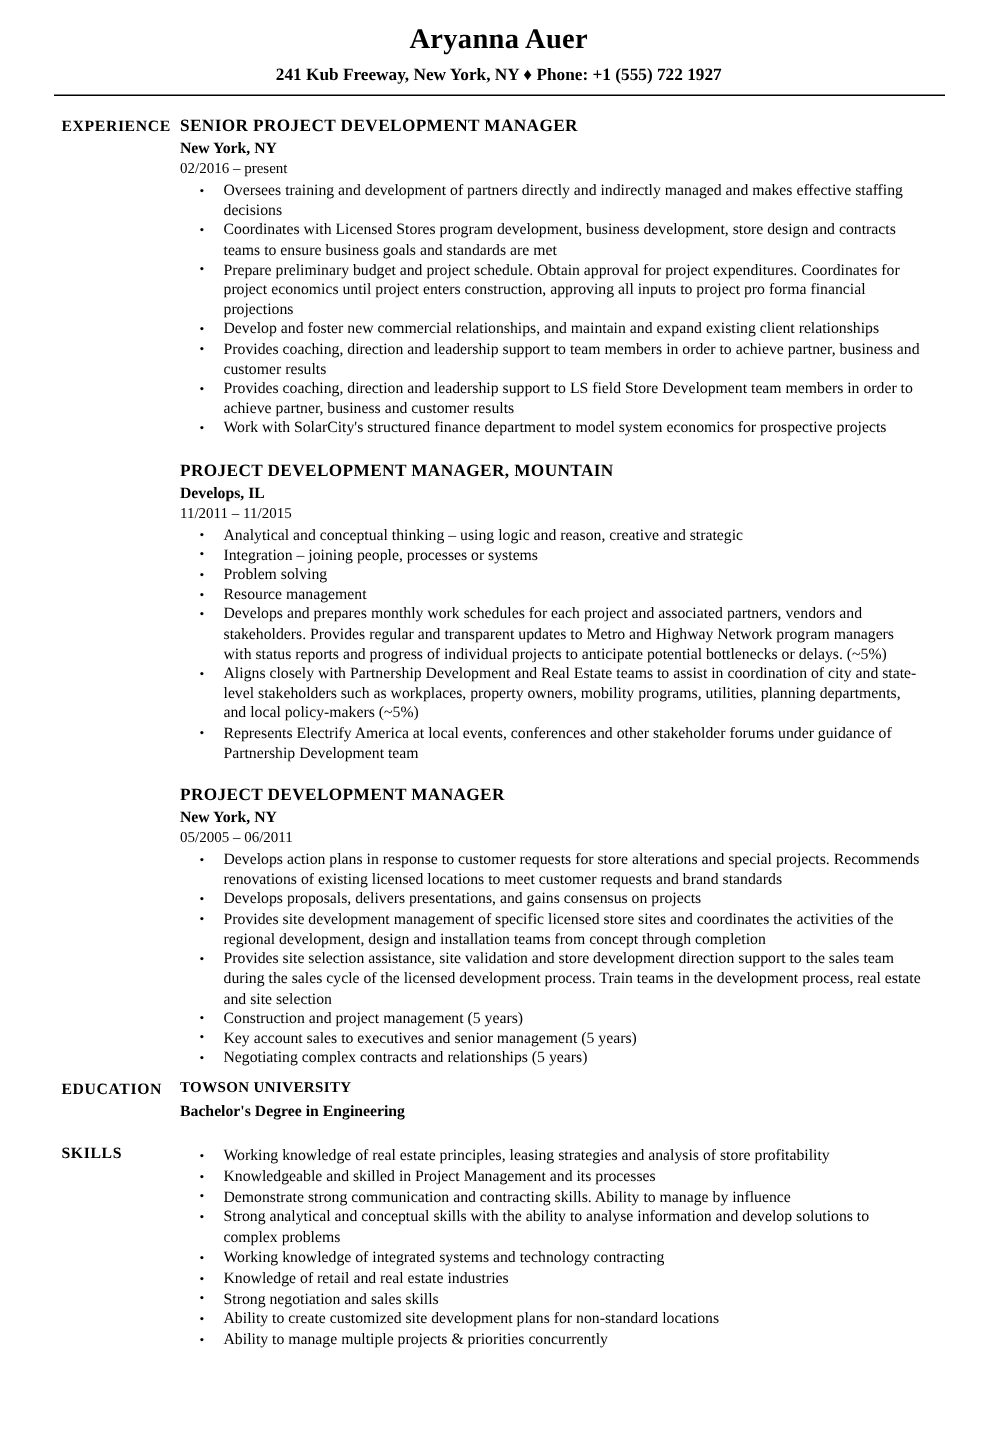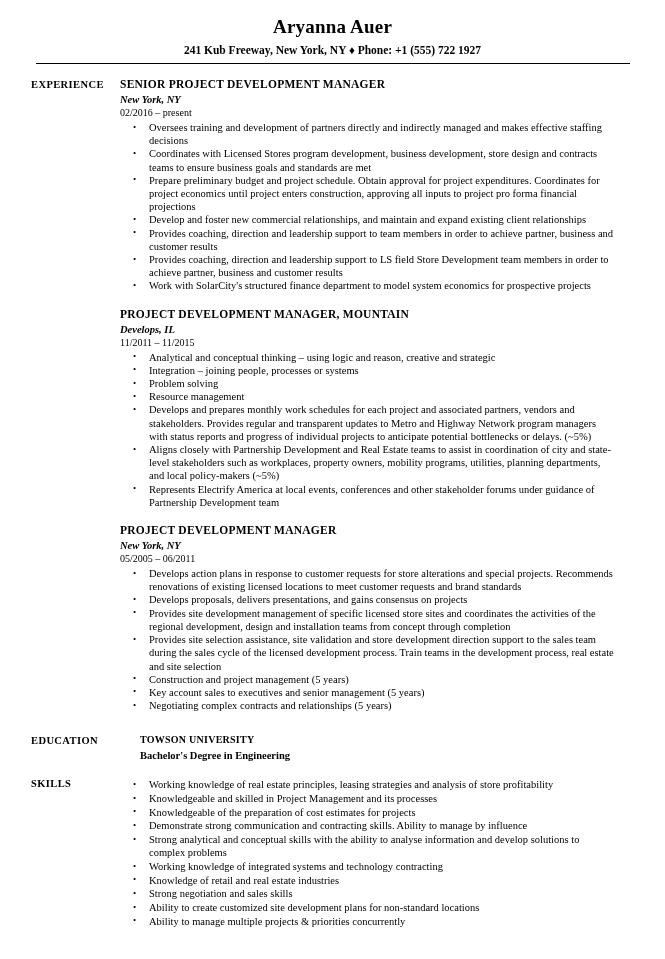--- a/index.html
+++ b/index.html
@@ -55,21 +55,21 @@
     align-items: flex-start;
     width: 665px;
     box-sizing: border-box;
   }
   .section + .section { margin-top: 13px; }
 
   .sec-label {
     width: 120px;
     min-width: 120px;
     box-sizing: border-box;
-    padding-left: 31px;
+    padding-left: 41px;
     font-size: 10.5px;
     font-weight: bold;
     letter-spacing: 0.4px;
     line-height: 13px;
     padding-top: 1px;
   }
   .sec-body {
     width: 512px;
     box-sizing: border-box;
     padding-right: 18px;
@@ -81,21 +81,20 @@
     font-size: 11.5px;
     font-weight: bold;
     letter-spacing: 0.25px;
     line-height: 14px;
   }
   .job-loc {
     font-size: 10.5px;
     font-weight: bold;
     line-height: 13px;
     margin-top: 2px;
-    font-style: italic;
   }
   .job-dates {
     font-size: 10px;
     line-height: 12px;
     margin-top: 1px;
   }
 
   ul.bullets {
     list-style: none;
     margin: 2px 0 0 0;
@@ -127,21 +126,21 @@
   }
   .edu-degree {
     font-size: 10.5px;
     font-weight: bold;
     line-height: 13px;
     margin-top: 2px;
   }
 
   .skills-list > li { margin-top: 0.5px; }
 
-  #edu-section { margin-top: 21px; gap: 20px; }
+  #edu-section { margin-top: 7px; }
   #skills-section { margin-top: 14px; }
 </style>
 </head>
 <body>
 
 <div class="page">
 
   <div class="header">
     <div class="cand-name">Aryanna Auer</div>
     <div class="cand-contact">241 Kub Freeway, New York, NY ♦ Phone: +1 (555) 722 1927</div>
@@ -209,21 +208,20 @@
         <div class="edu-degree">Bachelor's Degree in Engineering</div>
       </div>
     </div>
 
     <div class="section" id="skills-section">
       <div class="sec-label">SKILLS</div>
       <div class="sec-body">
         <ul class="bullets skills-list">
           <li>Working knowledge of real estate principles, leasing strategies and analysis of store profitability</li>
           <li>Knowledgeable and skilled in Project Management and its processes</li>
-          <li>Knowledgeable of the preparation of cost estimates for projects</li>
           <li>Demonstrate strong communication and contracting skills. Ability to manage by influence</li>
           <li>Strong analytical and conceptual skills with the ability to analyse information and develop solutions to complex problems</li>
           <li>Working knowledge of integrated systems and technology contracting</li>
           <li>Knowledge of retail and real estate industries</li>
           <li>Strong negotiation and sales skills</li>
           <li>Ability to create customized site development plans for non-standard locations</li>
           <li>Ability to manage multiple projects &amp; priorities concurrently</li>
         </ul>
       </div>
     </div>

